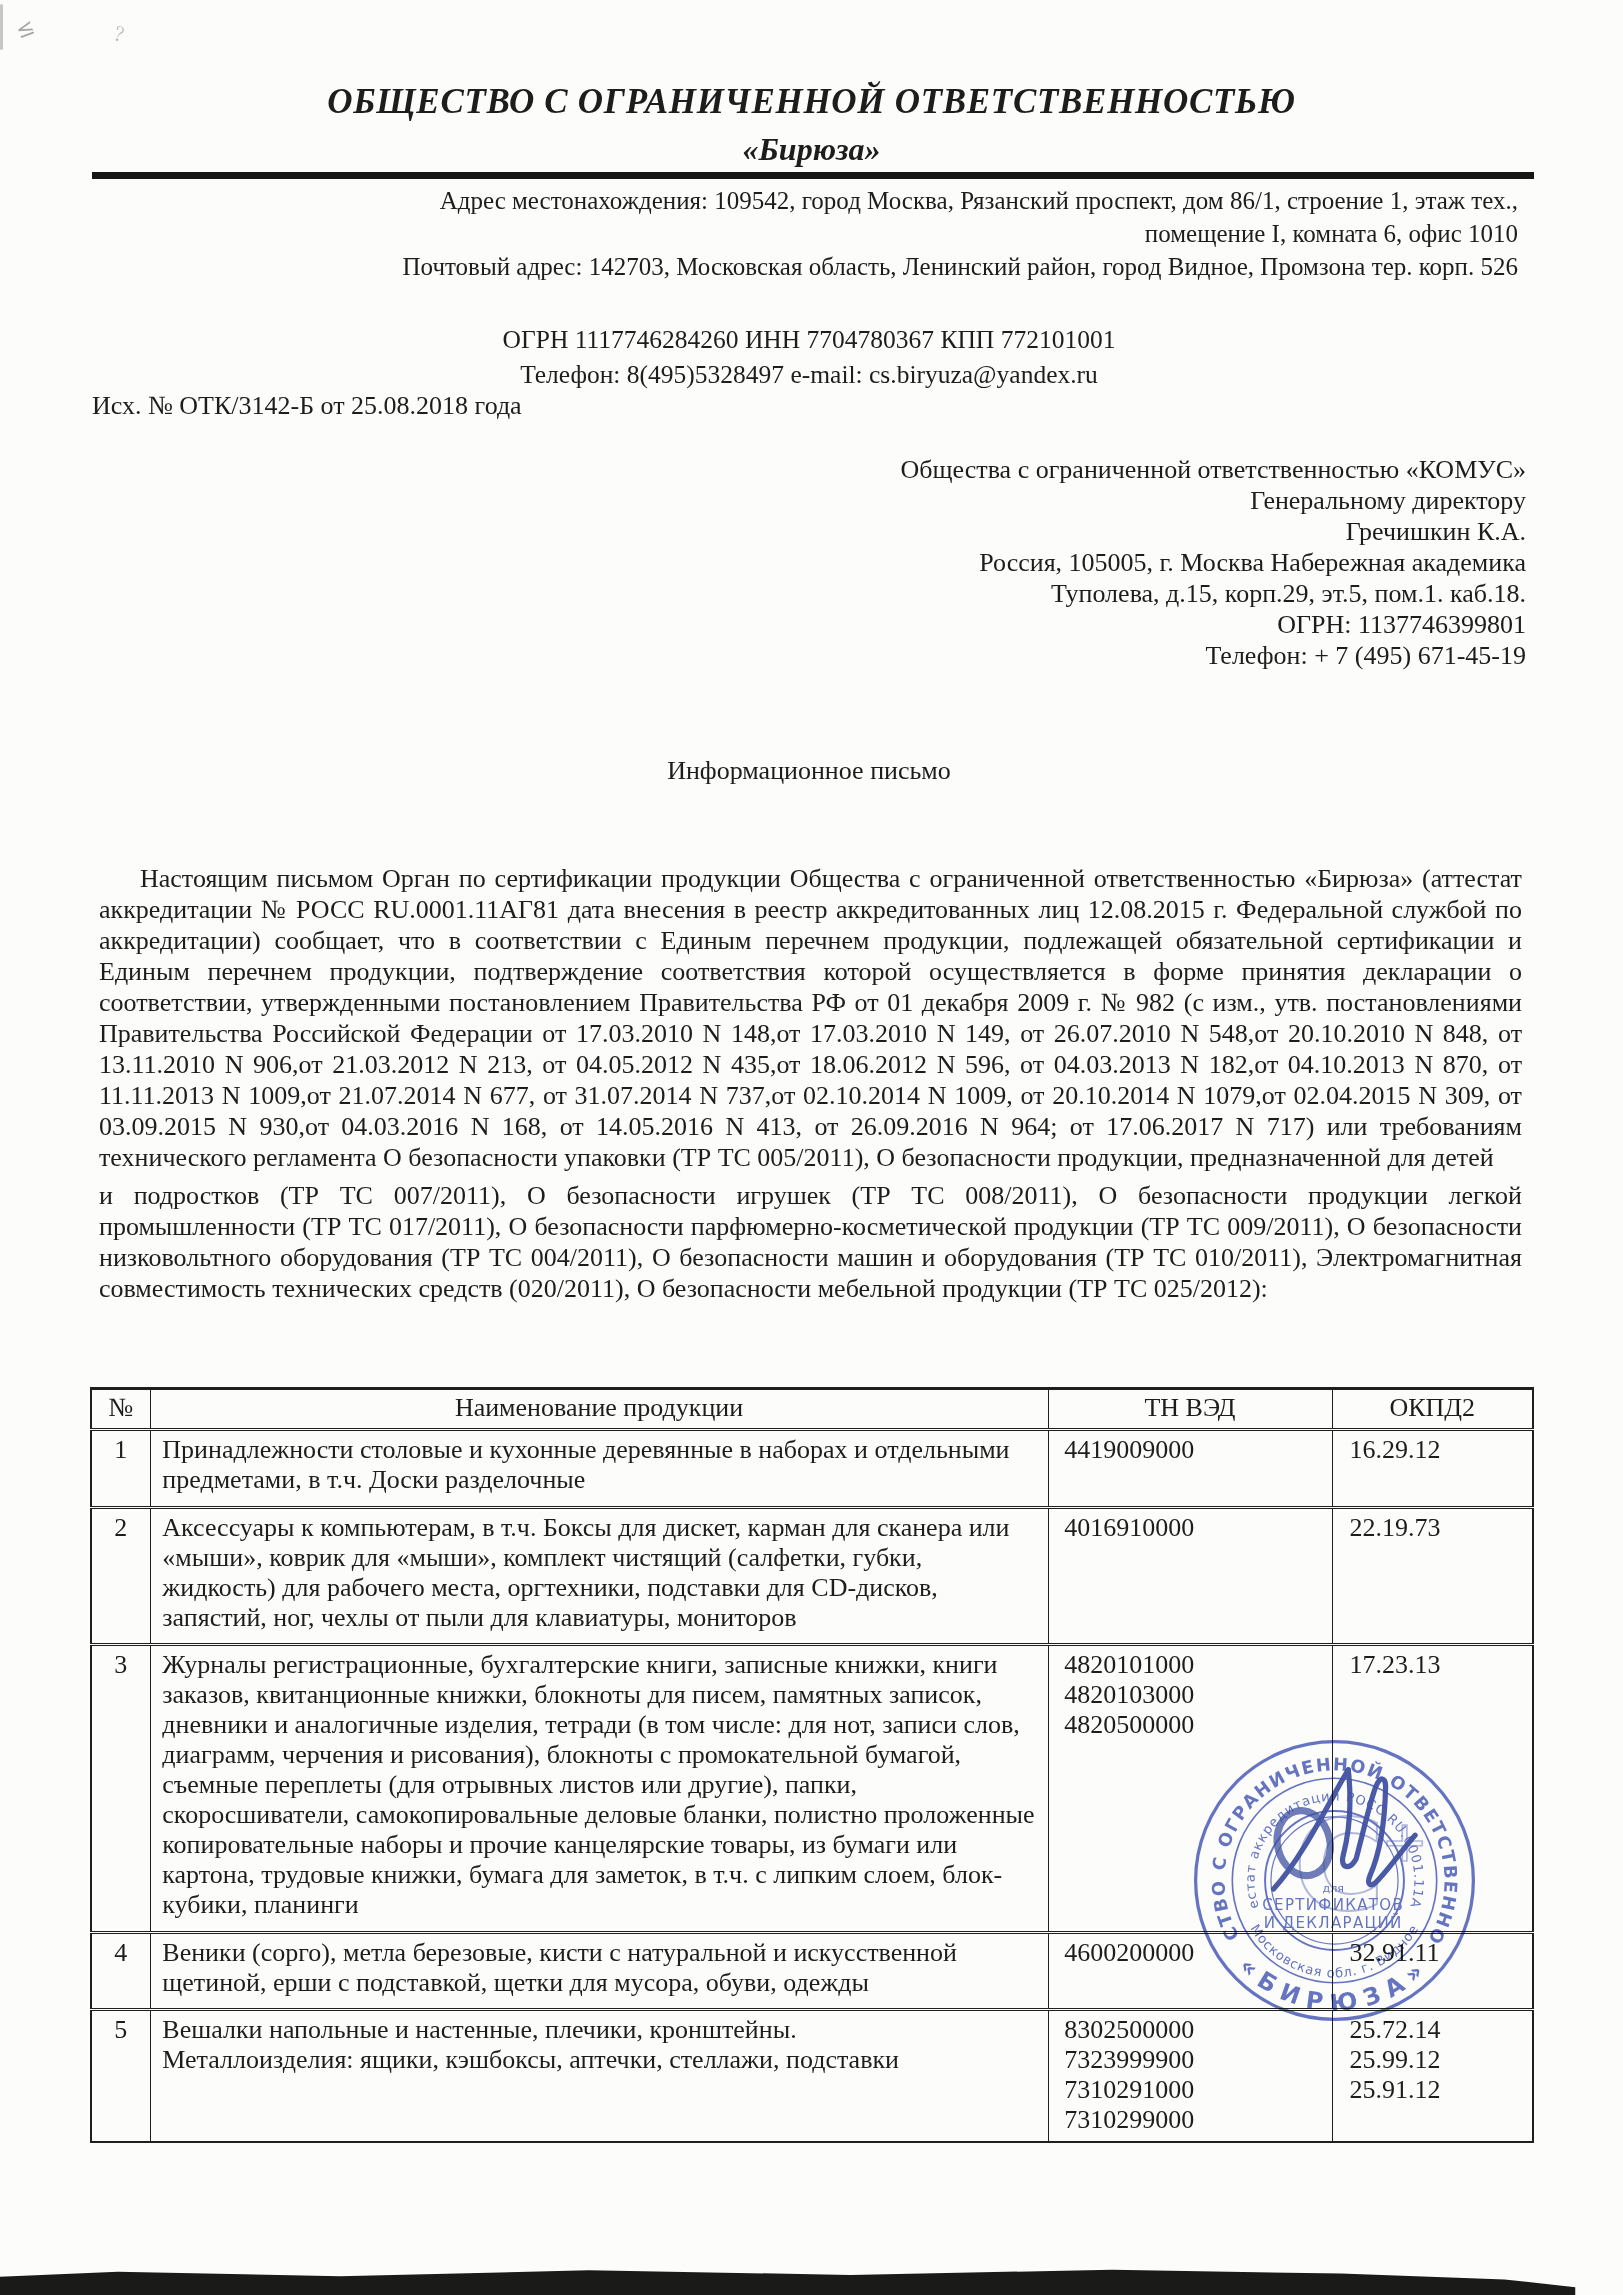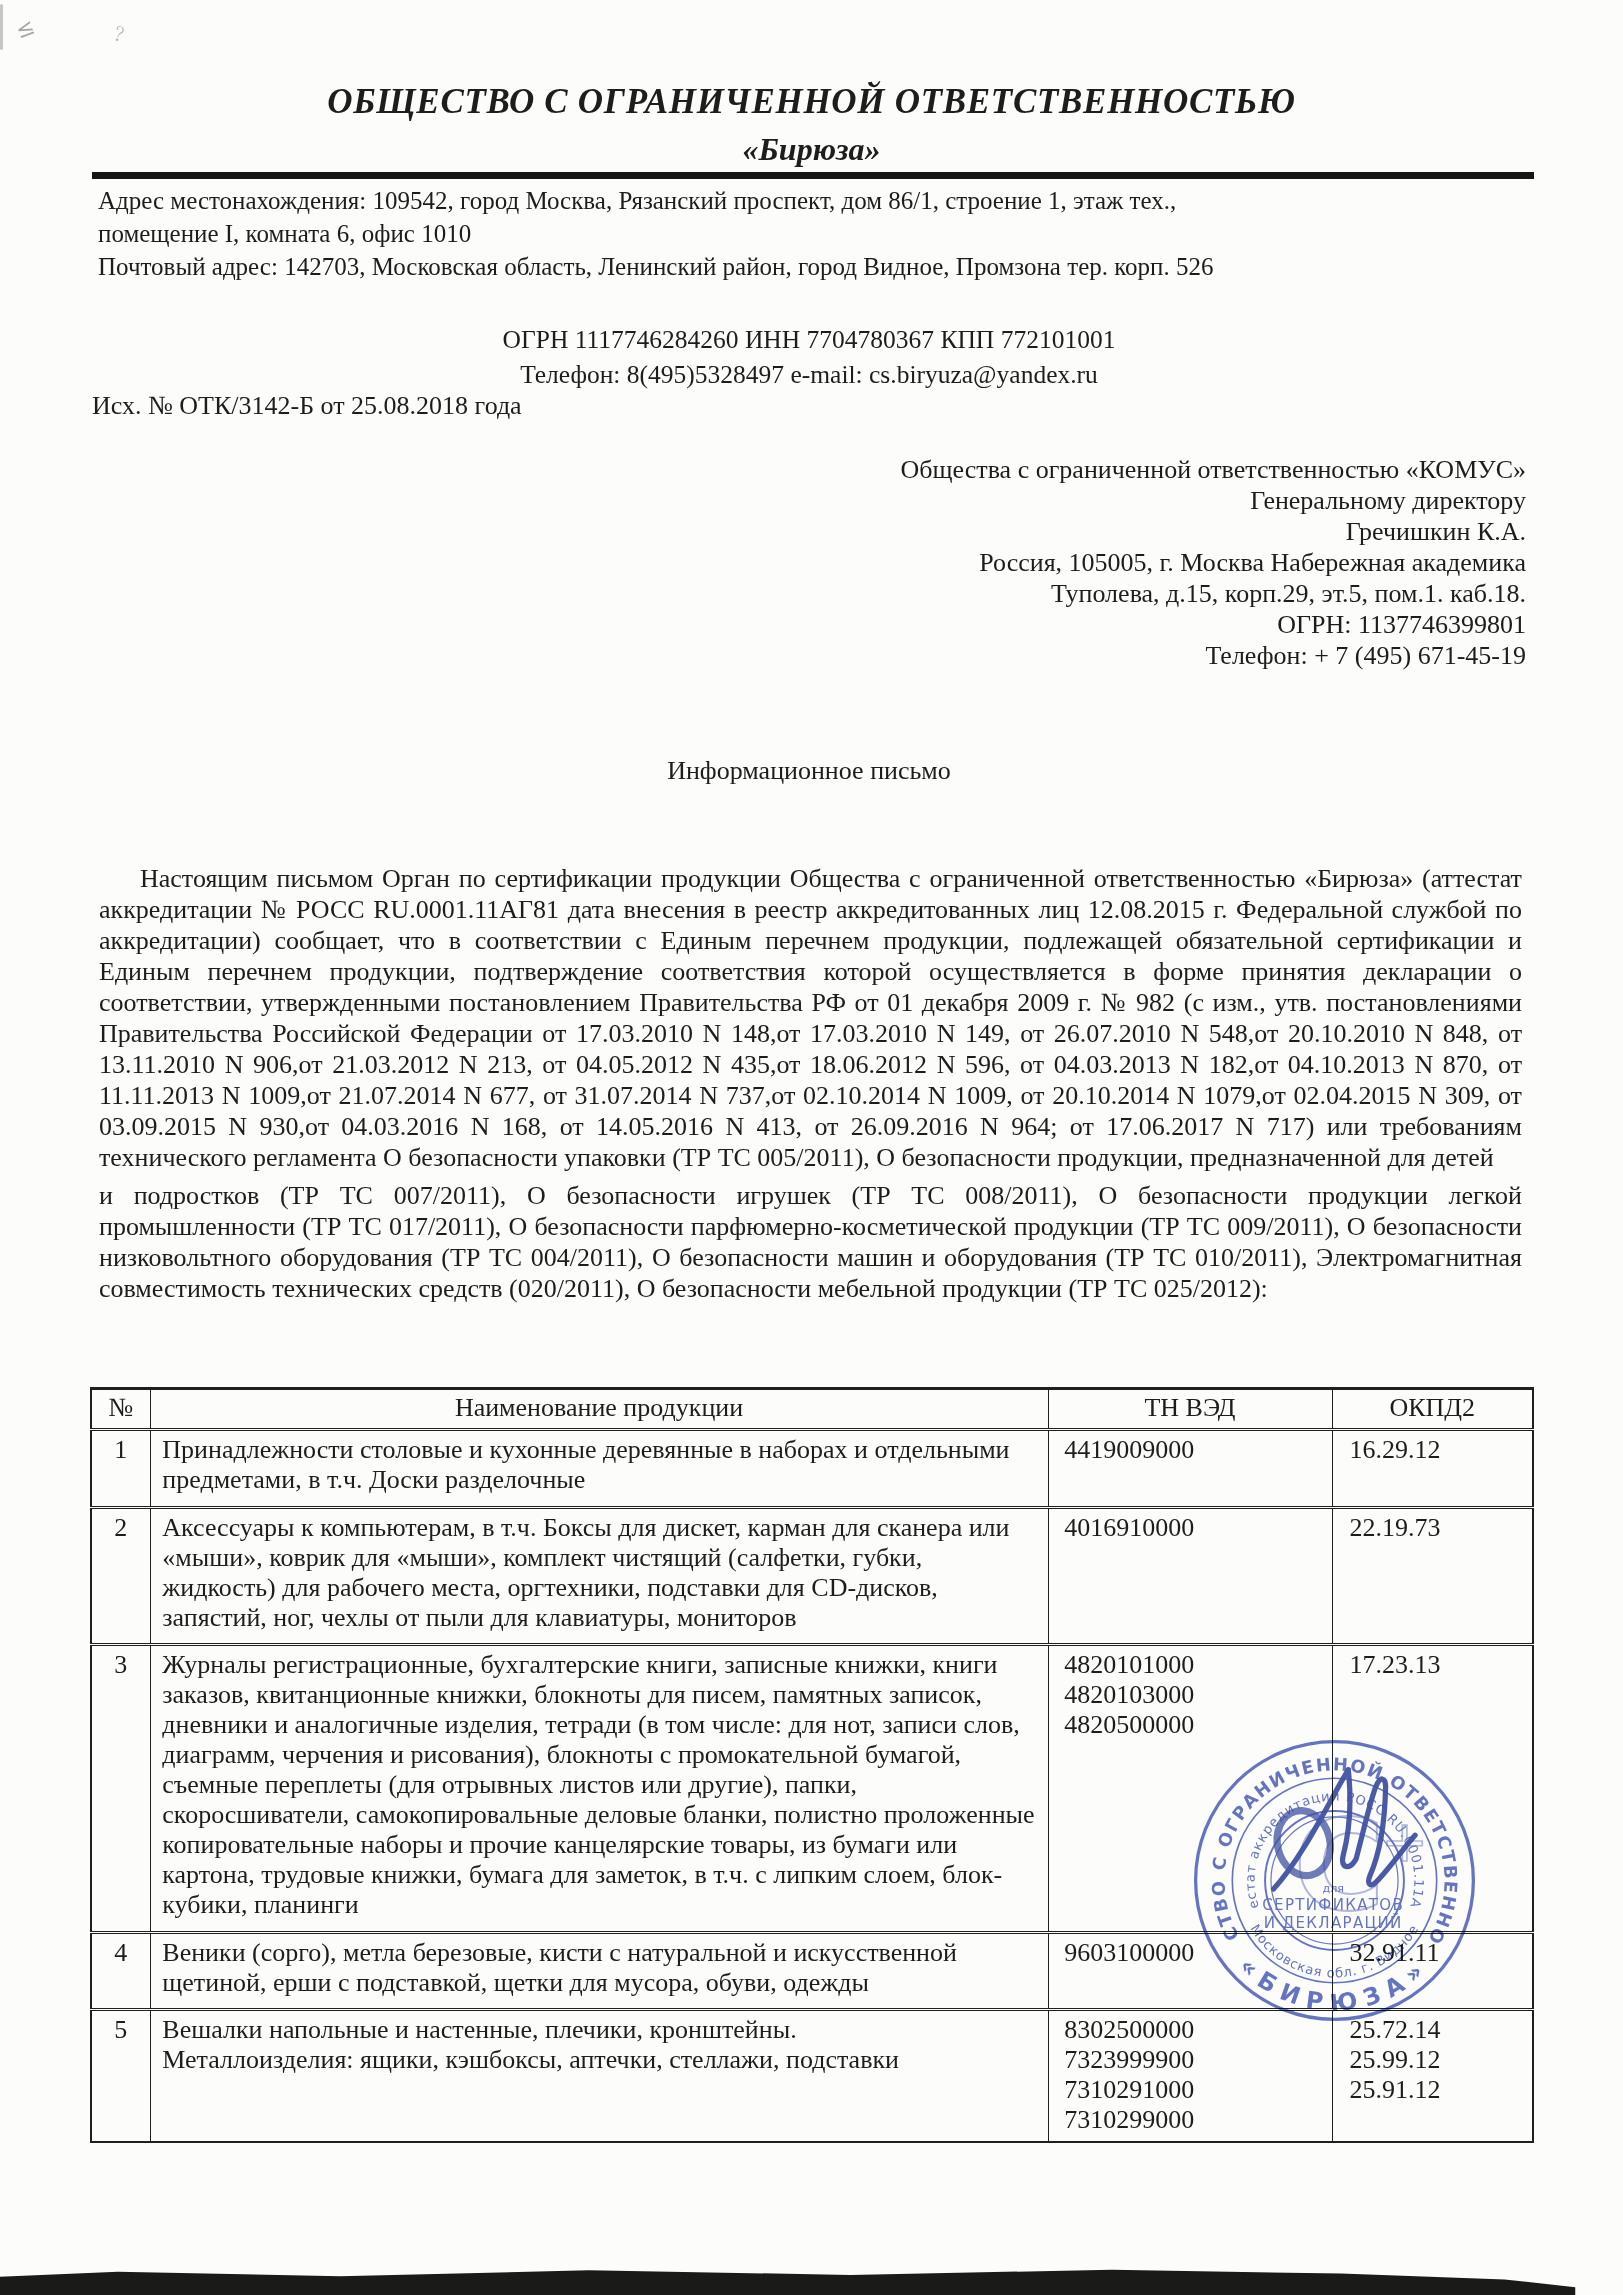--- a/index.html
+++ b/index.html
@@ -15,22 +15,22 @@
   .pencil-a { left:15.7px; top:15.7px; }
   .pencil-b { left:110px; top:19.6px; transform:rotate(15deg); font-size:19.6px; opacity:.6; }
   .edge-smudge { position:absolute; left:0; top:3.9px; width:3.3px; height:46px; background:#9a9a98; opacity:.55; border-radius:2px; }
 
   .letterhead { position:absolute; left:0; top:84px; width:100%; text-align:center; }
   .org-name  { font-weight:bold; font-style:italic; font-size:35px; letter-spacing:0.7px; line-height:1; }
   .org-brand { font-weight:bold; font-style:italic; font-size:32px; margin-top:14.4px; line-height:1; }
 
   .rule { position:absolute; left:92px; top:172px; width:1442px; height:6.5px; background:#161616; }
 
-  .addr-block { position:absolute; left:98px; top:184px; width:1438px;
-                text-align:left; font-size:25px; line-height:33px; }
+  .addr-block { position:absolute; left:80px; top:184px; width:1438px;
+                text-align:right; font-size:25px; line-height:33px; }
   .reg-block  { position:absolute; left:90px; top:322px; width:1438px;
                 text-align:center; font-size:25.5px; line-height:35px; }
 
   .outgoing { position:absolute; left:92px; top:391px; font-size:26px; }
 
   .recipient { position:absolute; right:97px; top:454px; text-align:right;
                font-size:26px; line-height:31px; }
 
   .letter-title { position:absolute; left:90px; top:756px; width:1438px;
                   text-align:center; font-size:26px; }
@@ -137,21 +137,21 @@
         <td class="c-num">3</td>
         <td class="c-name">Журналы регистрационные, бухгалтерские книги, записные книжки, книги заказов, квитанционные книжки, блокноты для писем, памятных записок, дневники и аналогичные изделия, тетради (в том числе: для нот, записи слов, диаграмм, черчения и рисования), блокноты с промокательной бумагой, съемные переплеты (для отрывных листов или другие), папки, скоросшиватели, самокопировальные деловые бланки, полистно проложенные копировательные наборы и прочие канцелярские товары, из бумаги или картона, трудовые книжки, бумага для заметок, в т.ч. с липким слоем, блок-кубики, планинги</td>
         <td class="c-code">4820101000
 4820103000
 4820500000</td>
         <td class="c-okpd">17.23.13</td>
       </tr>
       <tr>
         <td class="c-num">4</td>
         <td class="c-name">Веники (сорго), метла березовые, кисти с натуральной и искусственной щетиной, ерши с подставкой, щетки для мусора, обуви, одежды</td>
-        <td class="c-code">9603100000</td>
+        <td class="c-code">4600200000</td>
         <td class="c-okpd">32.91.11</td>
       </tr>
       <tr>
         <td class="c-num">5</td>
         <td class="c-name">Вешалки напольные и настенные, плечики, кронштейны.
 Металлоизделия: ящики, кэшбоксы, аптечки, стеллажи, подставки</td>
         <td class="c-code">8302500000
 7323999900
 7310291000
 7310299000</td>

